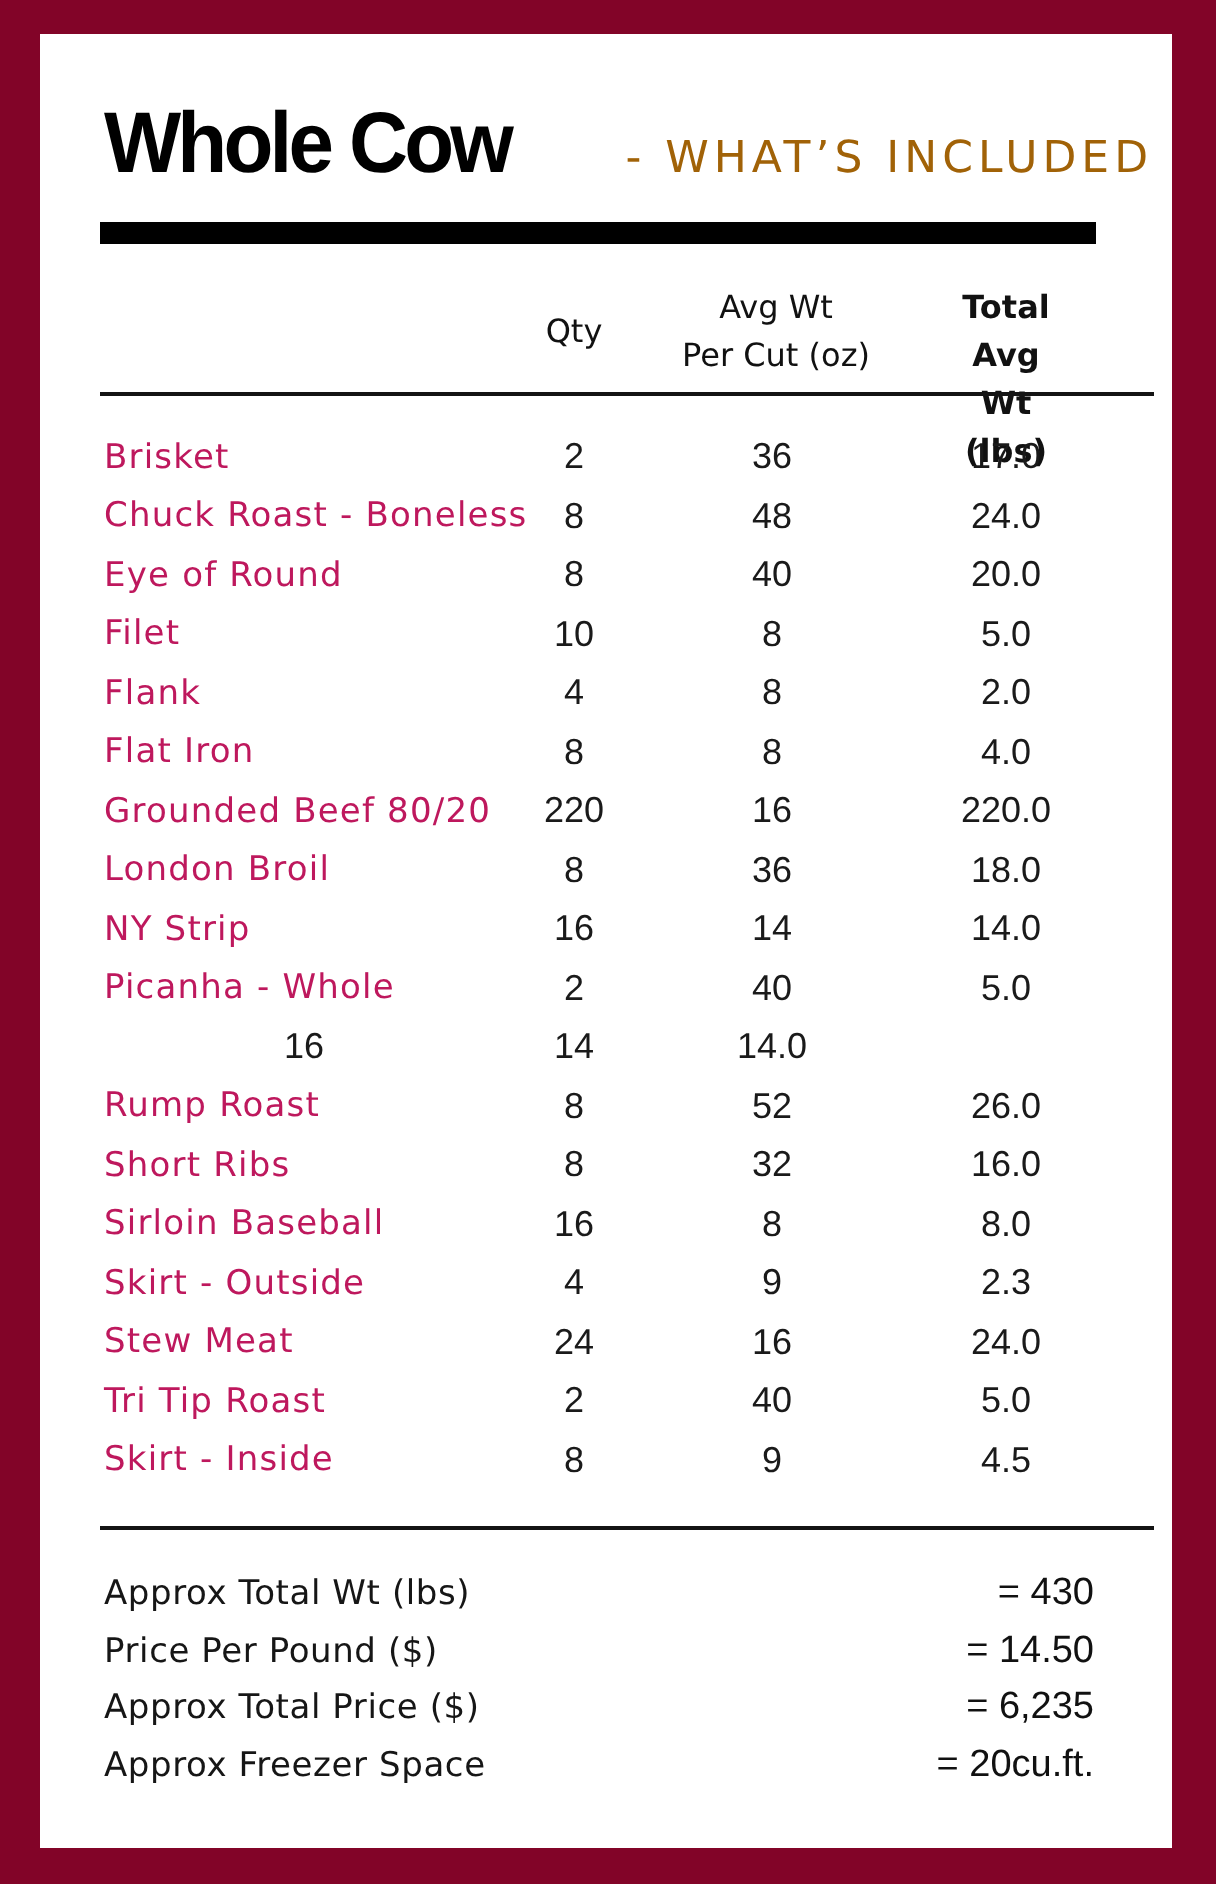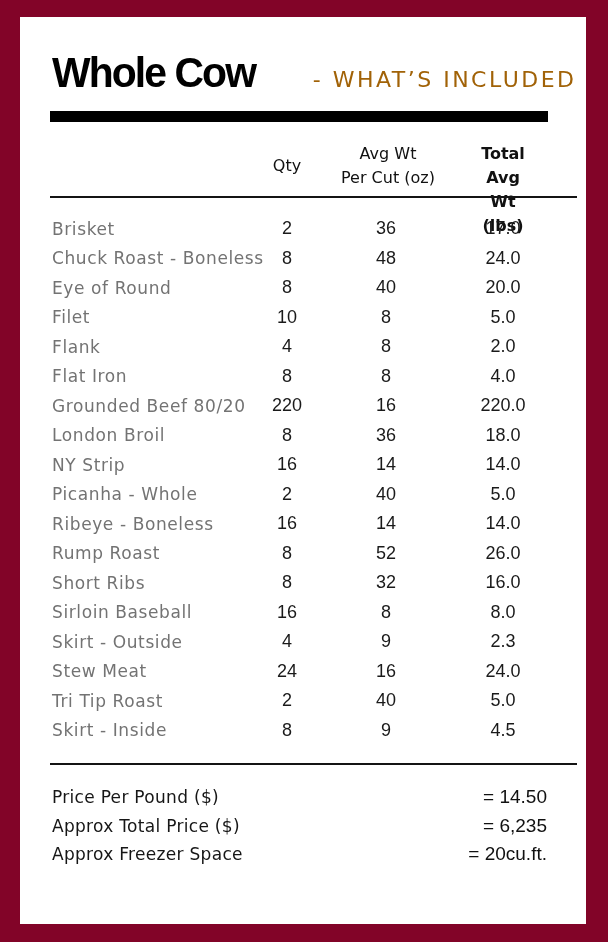--- a/index.html
+++ b/index.html
@@ -84,21 +84,21 @@
     height: 29.5px;
     display: grid;
     grid-template-columns: 200px 70px 128px 106px;
     padding-left: 32px;
     align-items: center;
   }
   .cell { white-space: nowrap; }
   .cell.name {
     font-size: 17px;
     letter-spacing: 0.6px;
-    color: #737373;
+    color: #be185d;
   }
   .cell.num {
     font-family: "Liberation Sans", sans-serif;
     font-size: 18px;
     text-align: center;
     color: #1a1a1a;
   }
   
   .summary {
     position: absolute;
@@ -208,21 +208,20 @@
     <div class="cell num">14</div>
     <div class="cell num">14.0</div>
   </div>
       <div class="trow">
     <div class="cell name">Picanha - Whole</div>
     <div class="cell num">2</div>
     <div class="cell num">40</div>
     <div class="cell num">5.0</div>
   </div>
       <div class="trow">
-    <div class="cell name">Ribeye - Boneless</div>
     <div class="cell num">16</div>
     <div class="cell num">14</div>
     <div class="cell num">14.0</div>
   </div>
       <div class="trow">
     <div class="cell name">Rump Roast</div>
     <div class="cell num">8</div>
     <div class="cell num">52</div>
     <div class="cell num">26.0</div>
   </div>
@@ -261,20 +260,24 @@
     <div class="cell num">8</div>
     <div class="cell num">9</div>
     <div class="cell num">4.5</div>
   </div>
     </div>
 
   <div class="rule summary-rule"></div>
 
   <div class="summary">
       <div class="srow">
+    <span class="slabel">Approx Total Wt (lbs)</span>
+    <span class="svalue">= 430</span>
+  </div>
+      <div class="srow">
     <span class="slabel">Price Per Pound ($)</span>
     <span class="svalue">= 14.50</span>
   </div>
       <div class="srow">
     <span class="slabel">Approx Total Price ($)</span>
     <span class="svalue">= 6,235</span>
   </div>
       <div class="srow">
     <span class="slabel">Approx Freezer Space</span>
     <span class="svalue">= 20cu.ft.</span>

